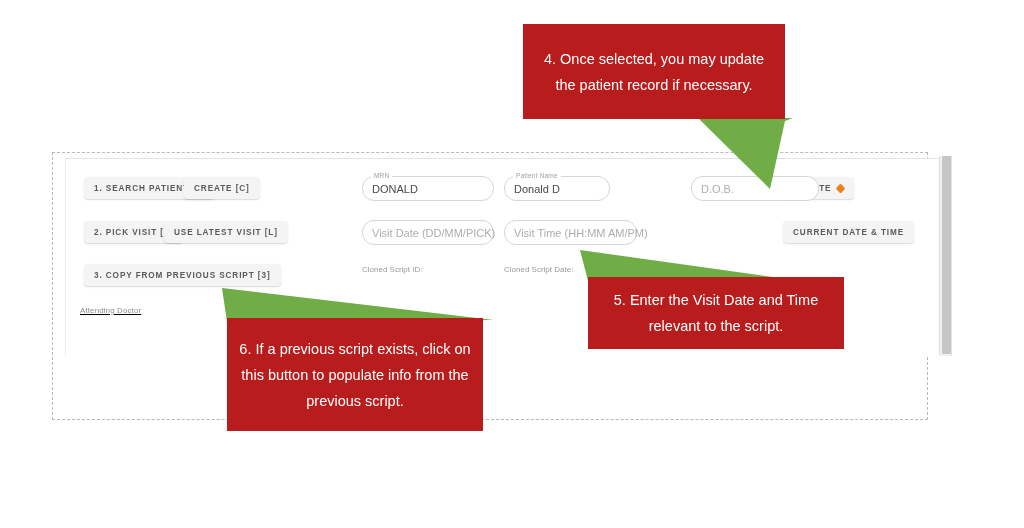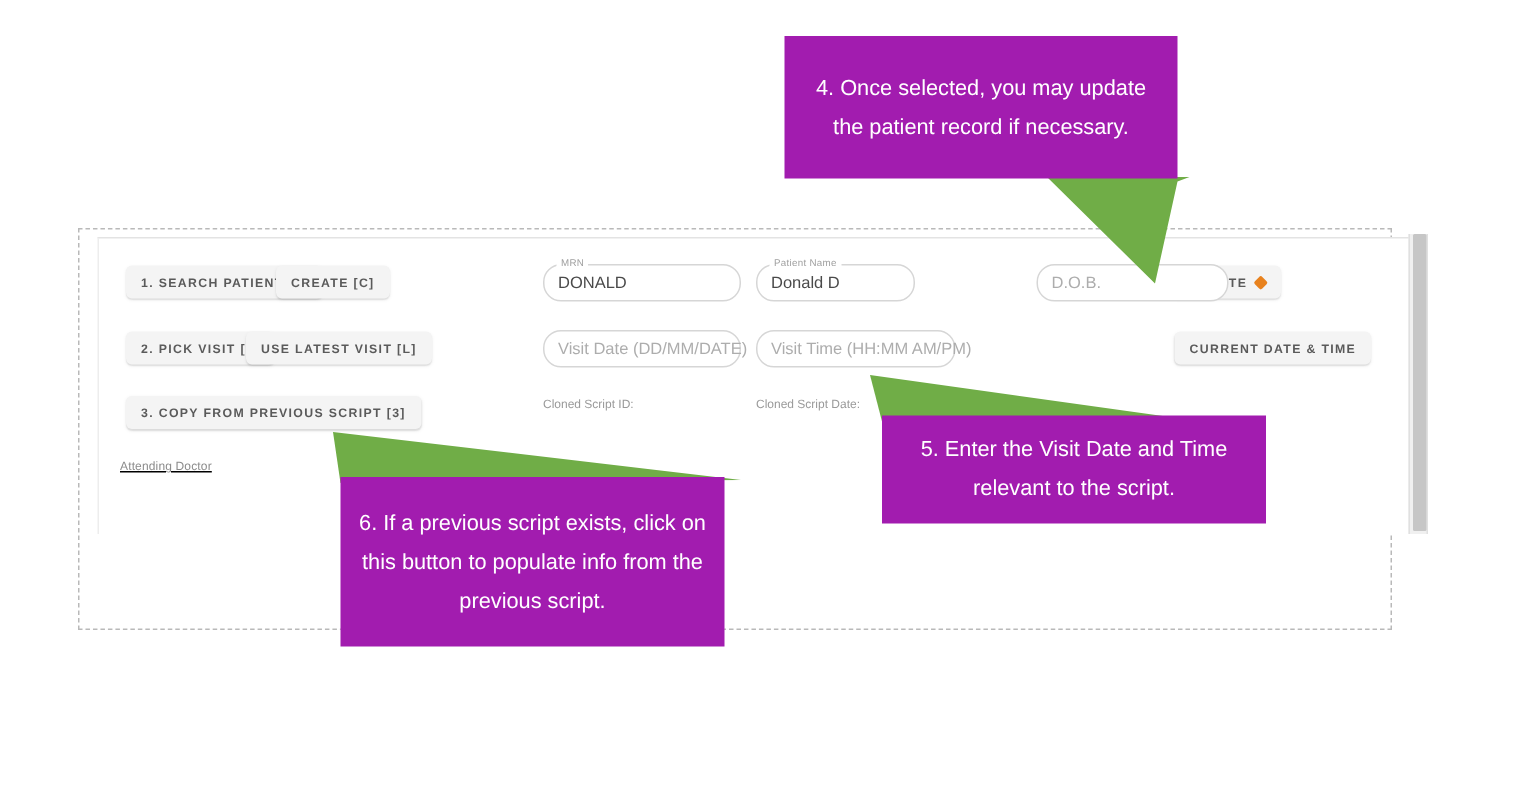--- a/index.html
+++ b/index.html
@@ -184,21 +184,21 @@
     top: 0px;
     width: 9px;
     height: 198px;
     background: #c6c6c6;
     border-radius: 1px;
   }
 
   
   .callout {
     position: absolute;
-    background: #a21caf;
+    background: #b91c1c;
     color: #ffffff;
     font-family: "Liberation Sans", sans-serif;
     font-size: 14.5px;
     line-height: 26px;
     text-align: center;
     box-sizing: border-box;
     display: flex;
     align-items: center;
     justify-content: center;
     padding: 6px 12px;
@@ -251,21 +251,21 @@
 <div class="mat-field" id="field-patient-name">
   <span class="notch-label">Patient Name</span>
   <span class="field-value">Donald D</span>
 </div>
 
 <div class="mat-field" id="field-dob">
   <span class="field-value placeholder">D.O.B.</span>
 </div>
 
 <div class="mat-field" id="field-visit-date">
-  <span class="field-value placeholder">Visit Date (DD/MM/DATE)</span>
+  <span class="field-value placeholder">Visit Date (DD/MM/PICK)</span>
 </div>
 
 <div class="mat-field" id="field-visit-time">
   <span class="field-value placeholder">Visit Time (HH:MM AM/PM)</span>
 </div>
 
 <span class="static-note" id="note-cloned-id">Cloned Script ID:</span>
 <span class="static-note" id="note-cloned-date">Cloned Script Date:</span>
 
 <div id="attending-doctor-group">

